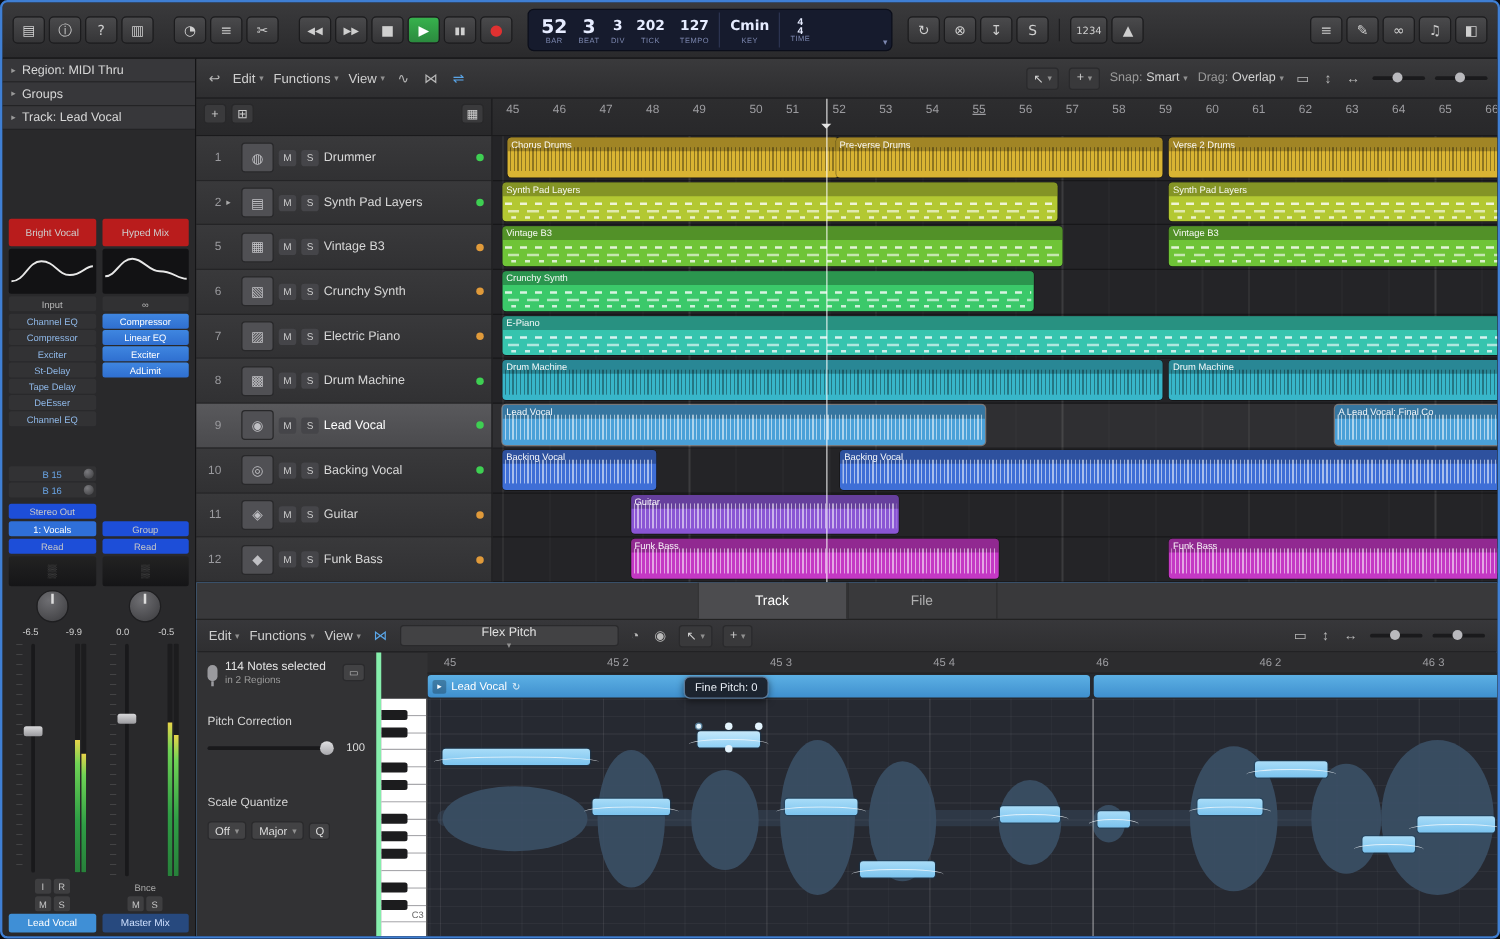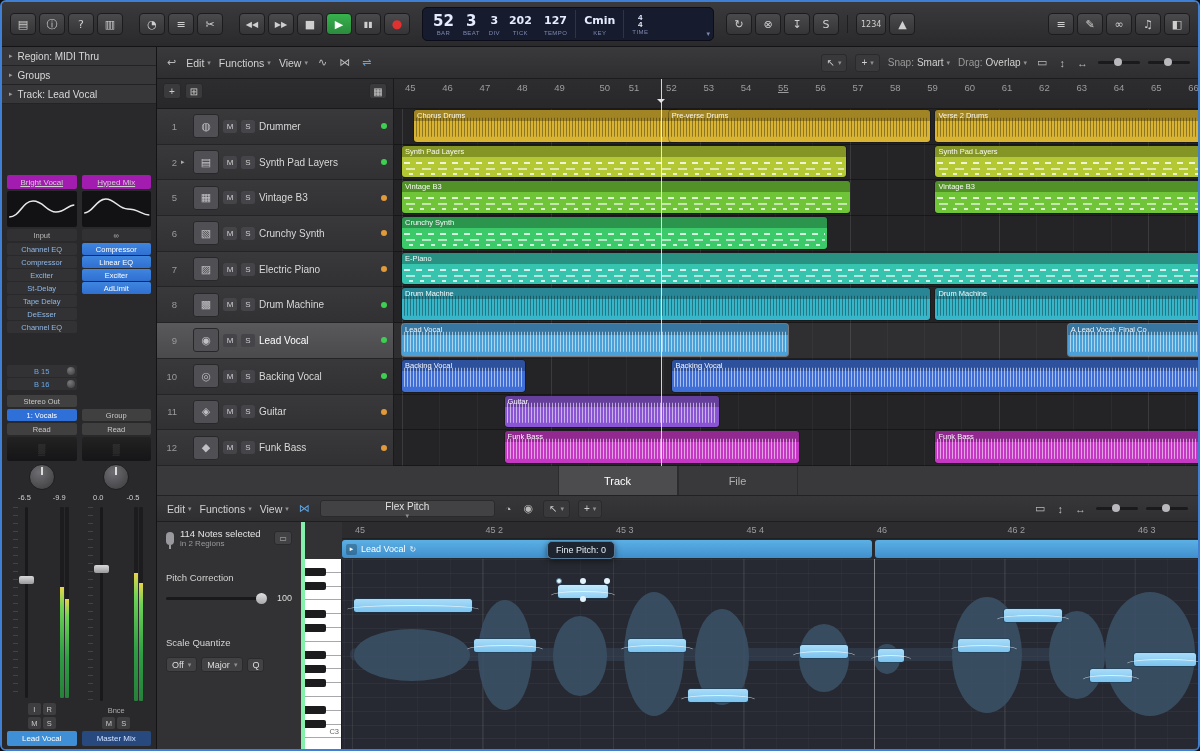--- a/index.html
+++ b/index.html
@@ -35,36 +35,36 @@
   .tbg.rightend{margin-left:auto;}
 
   
   .inspector{position:absolute;left:0;top:45px;width:155px;bottom:0;background:#29292b;
     border-right:1px solid #141416;overflow:hidden;}
   .insp-h{height:19px;background:#37373a;border-bottom:1px solid #232325;display:flex;
     align-items:center;gap:5px;padding:0 7px;font-size:10px;color:#d8d8d8;}
   .insp-h .tri{color:#9a9a9a;font-size:7px;}
   .strips{position:absolute;left:5px;right:5px;top:128px;bottom:3px;display:flex;gap:5px;}
   .strip{flex:1;display:flex;flex-direction:column;gap:2px;min-width:0;}
-  .s-name{height:14px;background:#a21caf;border-radius:2px;font-size:8px;color:#cfcfcf;
-    display:flex;align-items:center;justify-content:center;white-space:nowrap;overflow:hidden;text-decoration:underline;}
+  .s-name{height:22px;background:#b91c1c;border-radius:2px;font-size:8px;color:#cfcfcf;
+    display:flex;align-items:center;justify-content:center;white-space:nowrap;overflow:hidden;}
   .s-eq{height:36px;background:#121214;border-radius:2px;position:relative;overflow:hidden;flex:none;}
   .s-eq svg{position:absolute;inset:0;width:100%;height:100%;}
   .s-io{height:12px;background:#313133;border-radius:2px;font-size:7.5px;color:#b8b8b8;
     display:flex;align-items:center;justify-content:center;flex:none;}
   .s-mid{height:120px;display:flex;flex-direction:column;gap:1px;flex:none;}
   .slot{height:12px;background:#323234;border-radius:2px;font-size:7.5px;color:#8fb8e8;
     display:flex;align-items:center;justify-content:center;white-space:nowrap;overflow:hidden;flex:none;}
   .slot.hl{background:linear-gradient(180deg,#3f86e0,#2f6fd0);color:#fff;}
   .s-sends{height:28px;display:flex;flex-direction:column;gap:1px;flex:none;}
   .send{height:12px;background:#323234;border-radius:2px;color:#6aa6e8;font-size:7.5px;
     display:flex;align-items:center;justify-content:center;position:relative;flex:none;}
   .sknob{width:8px;height:8px;border-radius:50%;background:radial-gradient(circle at 35% 30%,#7a7a7e,#3a3a3c);
     position:absolute;right:2px;top:2px;}
-  .s-out,.s-grp,.s-read{height:12px;background:#404040;border-radius:2px;font-size:7.5px;color:#c8c8c8;
+  .s-out,.s-grp,.s-read{height:12px;background:#1d4ed8;border-radius:2px;font-size:7.5px;color:#c8c8c8;
     display:flex;align-items:center;justify-content:center;flex:none;}
   .s-out.empty{background:transparent;}
   .s-grp.blue{background:#2f6fd8;color:#fff;}
   .s-thumb{height:24px;background:linear-gradient(180deg,#222,#151517);border-radius:2px;flex:none;
     display:flex;align-items:center;justify-content:center;color:#555;font-size:10px;}
   .knob-row{display:flex;justify-content:center;padding:1px 0;flex:none;}
   .knob{width:26px;height:26px;border-radius:50%;border:1px solid #1e1e20;position:relative;
     background:radial-gradient(circle at 38% 30%,#6e6e72,#3a3a3d);}
   .knob::after{content:'';position:absolute;left:50%;top:2px;width:2px;height:8px;background:#ddd;transform:translateX(-50%);}
   .vals{display:flex;justify-content:space-around;font-size:7.5px;color:#d0d0d0;flex:none;}
@@ -589,21 +589,21 @@
             <span class="tdisc"></span>
             <span class="ticon">◆</span>
             <span class="tbtn">M</span>
             <span class="tbtn">S</span>
             <span class="tname">Funk Bass</span>
             <span class="tdot" style="background: rgb(224, 154, 58);"></span>
           </div>
         </div>
       <div class="lanes">
           <div class="lane">
-            <div class="region wave-dark" style="left: 20px; width: 264.83px; background: rgb(217, 180, 51);">
+            <div class="region wave-dark" style="left: 12px; width: 264.83px; background: rgb(217, 180, 51);">
               <div class="rstrip">Chorus Drums</div>
               <div class="pat"></div>
             </div>
             <div class="region wave-dark" style="left: 274.695px; width: 261.1px; background: rgb(217, 180, 51);">
               <div class="rstrip">Pre-verse Drums</div>
               <div class="pat"></div>
             </div>
             <div class="region wave-dark" style="left: 541.39px; width: 272.29px; background: rgb(217, 180, 51);">
               <div class="rstrip">Verse 2 Drums</div>
               <div class="pat"></div>

